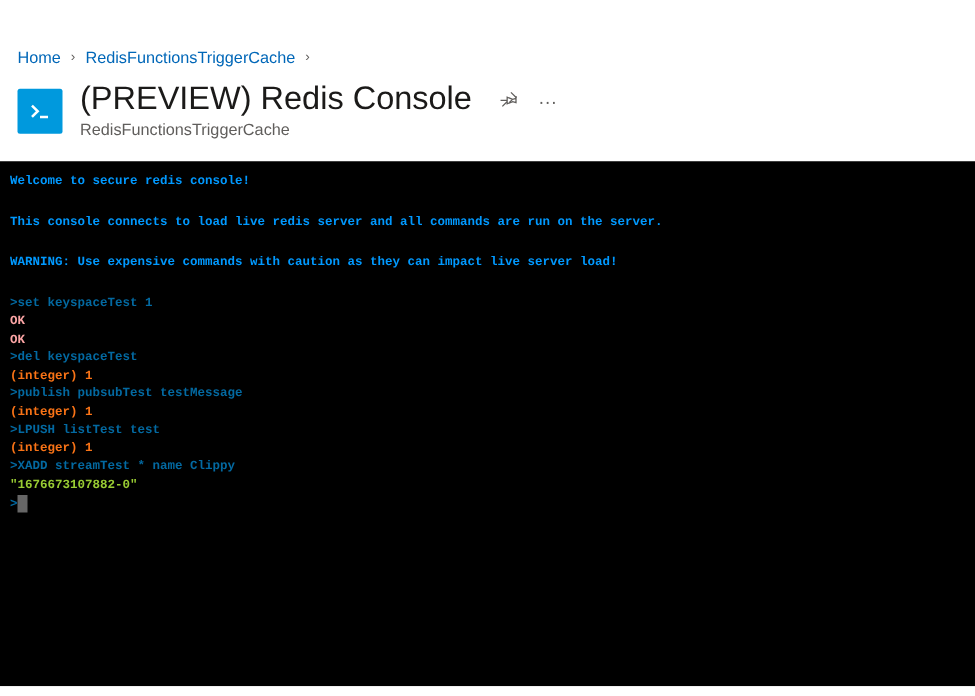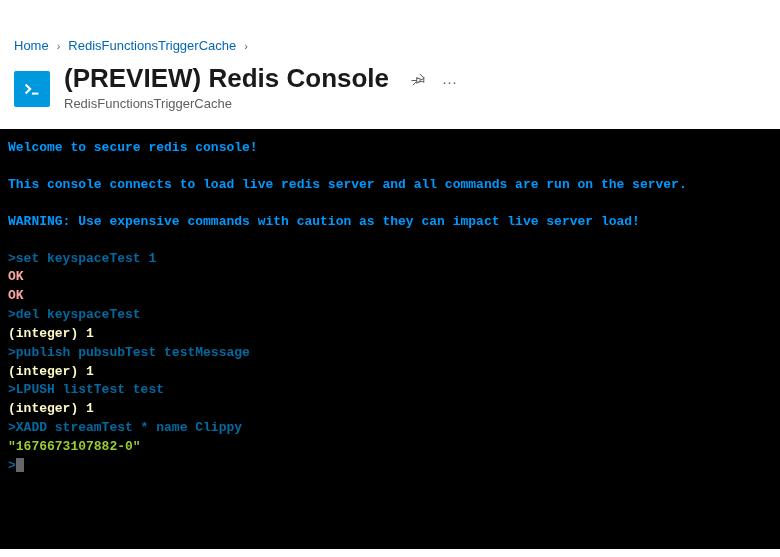--- a/index.html
+++ b/index.html
@@ -5,29 +5,29 @@
     * { margin: 0; padding: 0; box-sizing: border-box; }
     body { font-family: "Segoe UI", Arial, sans-serif; background: #fff; width: 780px; }
     .header-zone { padding: 10px 14px 18px 14px; margin-top: 28px; }
     .breadcrumb { display: flex; align-items: center; gap: 8px; font-size: 13px; color: #0067b8; }
     .breadcrumb a { color: #0067b8; text-decoration: none; cursor: pointer; }
     .chevron { color: #605e5c; font-size: 11px; }
     .title-row { display: flex; align-items: center; gap: 14px; margin-top: 10px; }
     .resource-icon { width: 36px; height: 36px; background: #0099dd; border-radius: 2px; display: flex; align-items: center; justify-content: center; flex-shrink: 0; margin-top:4px;}
     .resource-icon svg { width: 22px; height: 22px; }
     .title-text-col { display: flex; flex-direction: column; }
-    .title { font-size: 26px; font-weight: 700; color: #1b1a19; }
+    .title { font-size: 26px; font-weight: 400; color: #1b1a19; }
     .subtitle { font-size: 13px; color: #605e5c; margin-top: 2px; }
     .title-actions { display: flex; align-items: center; gap: 16px; margin-left: 8px; margin-top: -12px;}
     .pin-btn, .more-btn { color: #605e5c; cursor: pointer; font-size: 15px; }
-    .console { background: #000; color: #fff; font-family: Consolas, "Courier New", monospace; font-size: 13px; padding: 10px 8px 14px 8px; line-height: 1.45; min-height: 420px; font-weight: bold; }
+    .console { background: #000; color: #fff; font-family: Consolas, "Courier New", monospace; font-size: 10px; padding: 10px 8px 14px 8px; line-height: 1.45; min-height: 420px; font-weight: bold; }
     .c-blue { color: #0099ff; }
     .c-green { color: #fca5a5; }
     .c-white { color: #0369a1; }
-    .c-yellow { color: #fef9c3; }
+    .c-yellow { color: #f97316; }
     .c-ygreen { color: #99cc33; }
     .blank { height: 18px; }
     .cursor { display: inline-block; width: 8px; height: 14px; background: #666; vertical-align: middle; }
     .line { white-space: pre-wrap; }
   </style>
 </head>
 <body>
 
 <div class="header-zone">
   <div class="breadcrumb">

